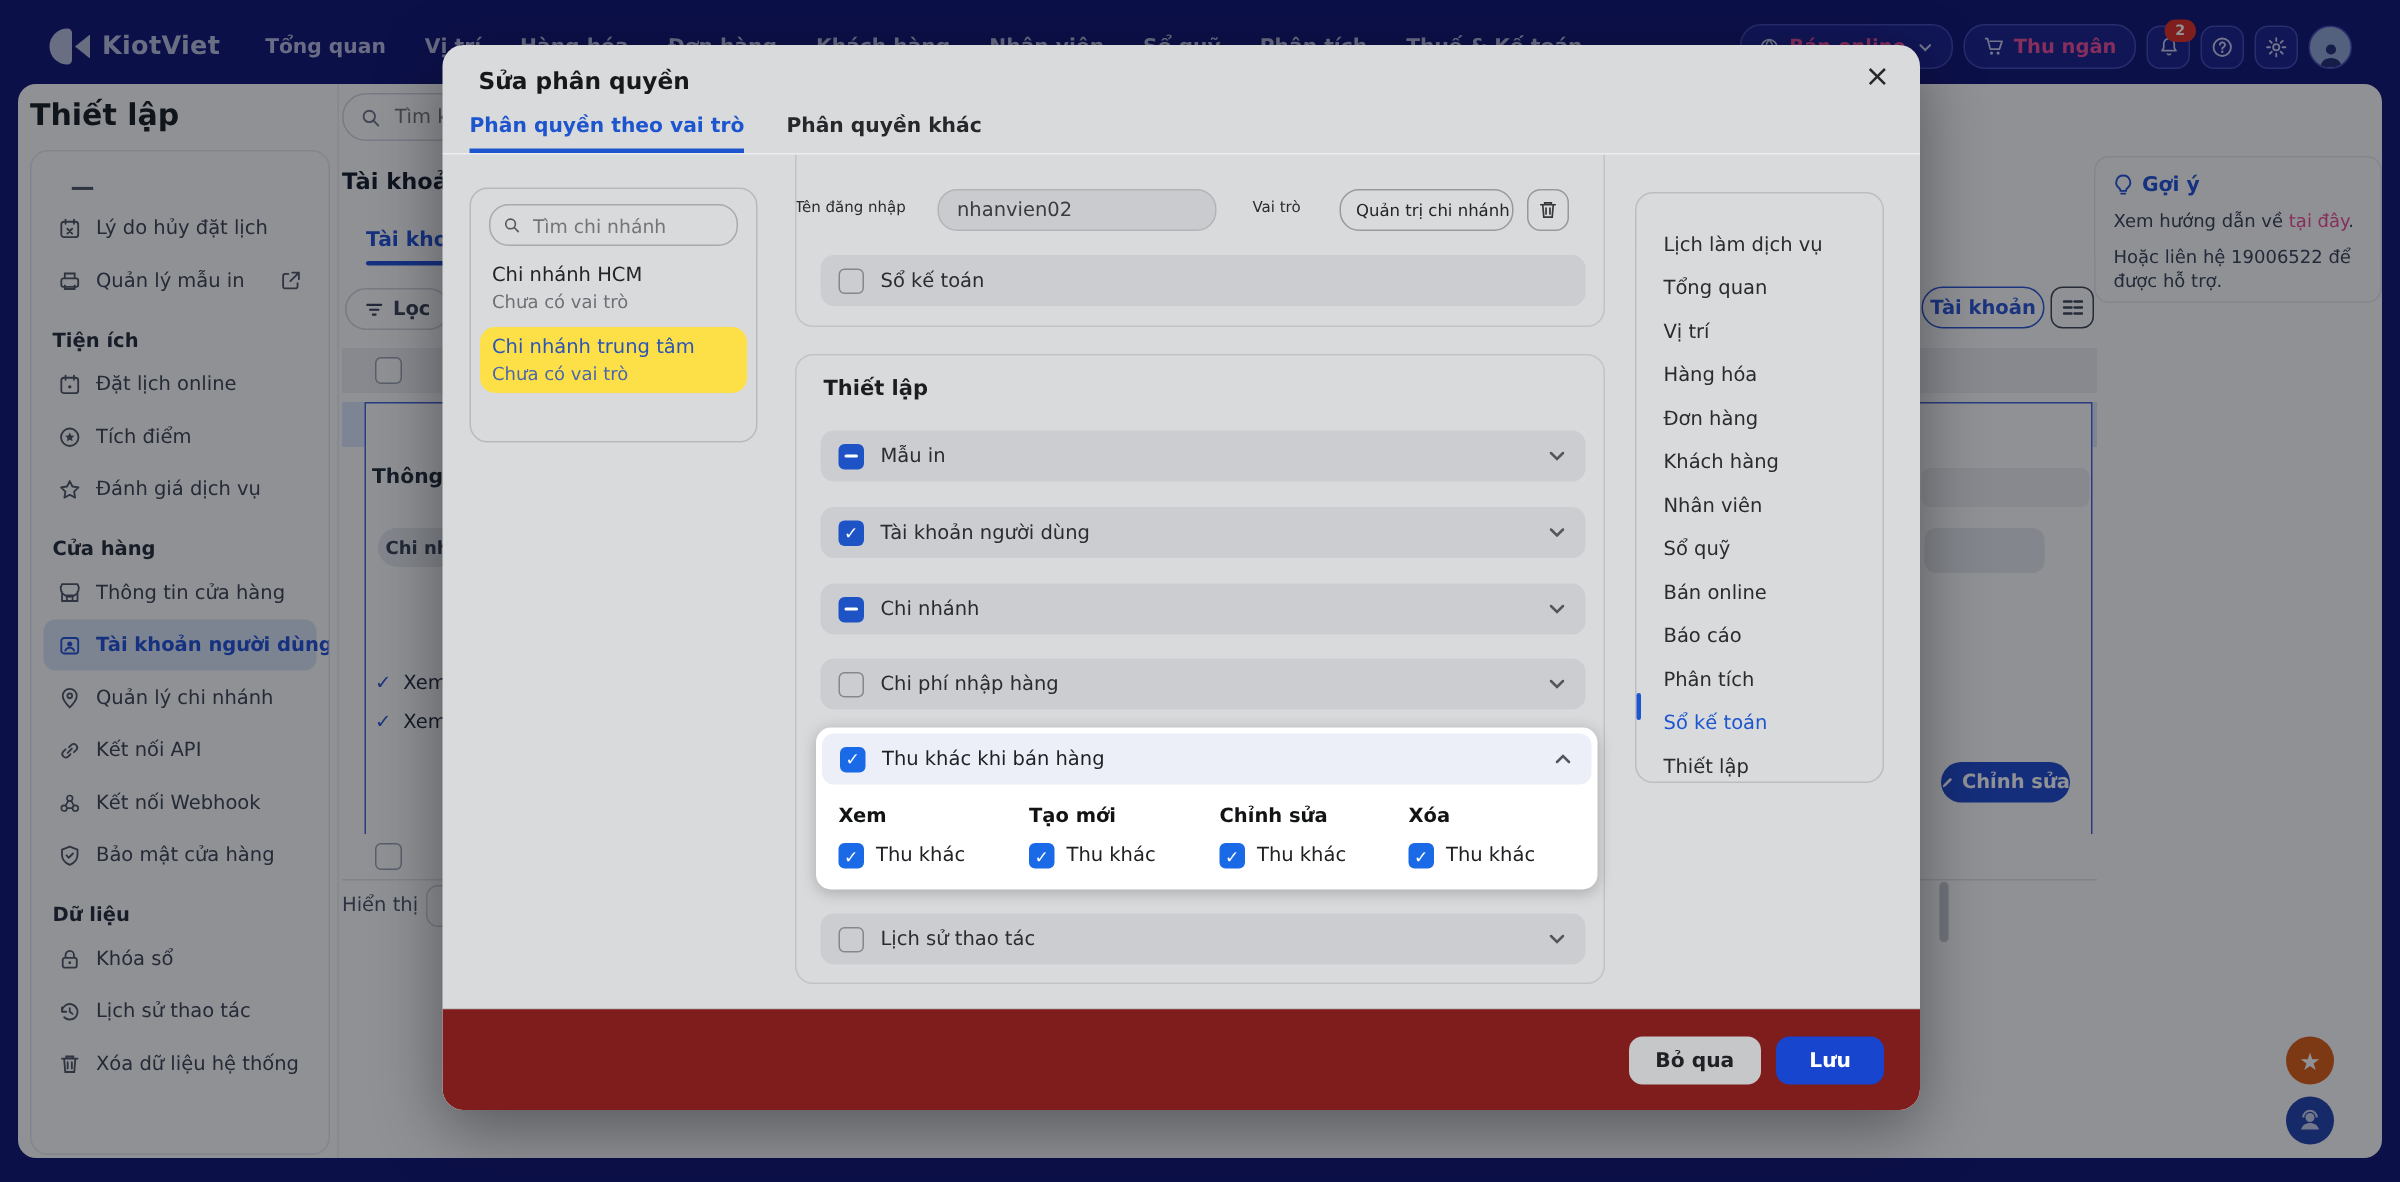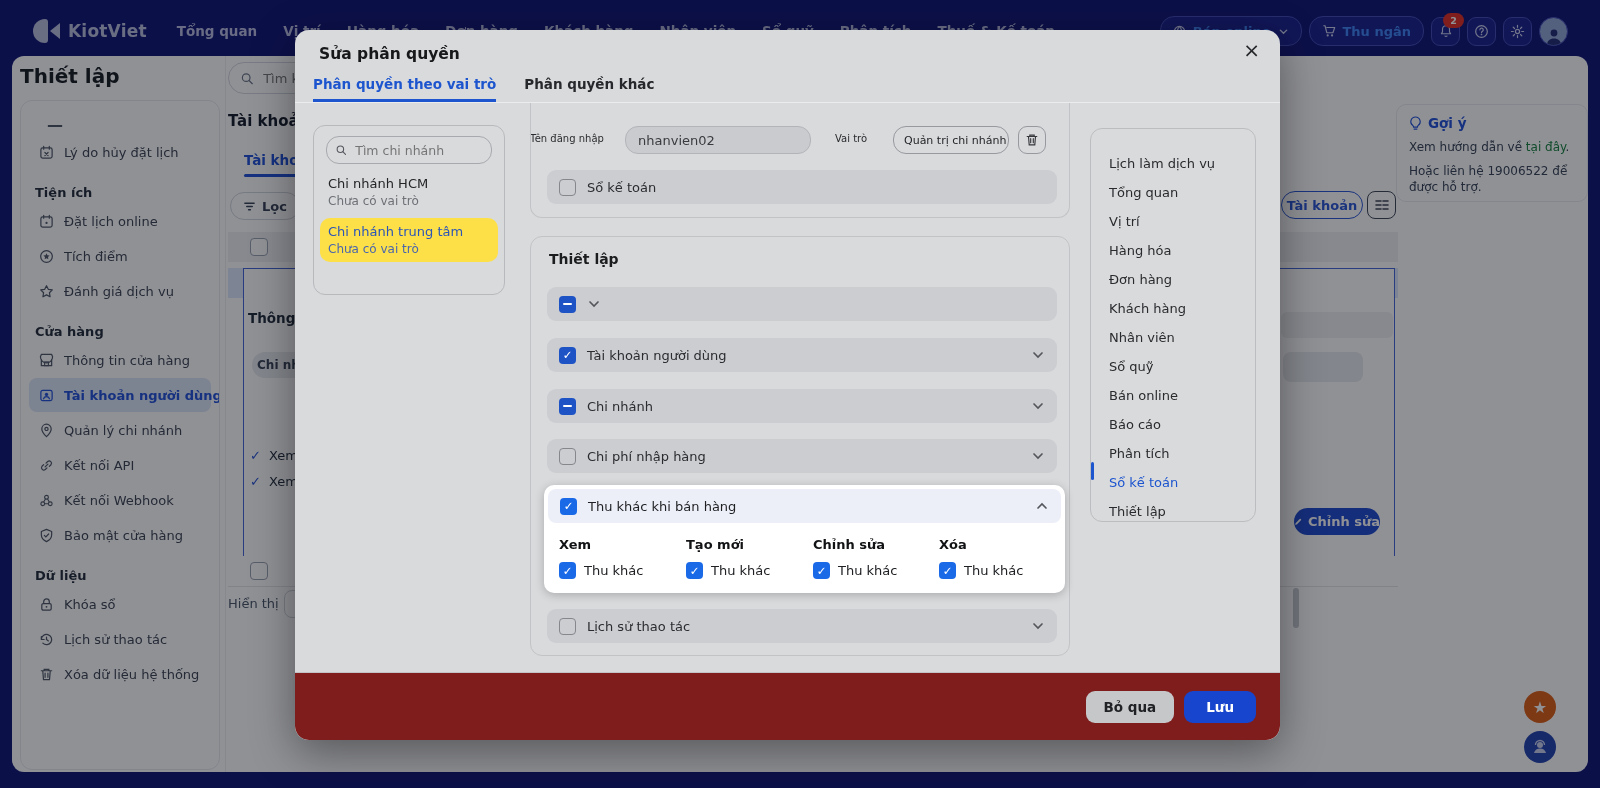--- a/index.html
+++ b/index.html
@@ -10,21 +10,21 @@
   
   .navbar{position:absolute;left:12px;top:10px;width:1576px;height:42px;display:flex;align-items:center;z-index:1;color:#c9cdec;}
   .logo{display:flex;align-items:center;gap:8px;margin-left:21px;}
   .logo-mark{display:flex;align-items:center;gap:2px;}
   .logo-c1{width:15px;height:24px;background:#b9bedd;border-radius:12px 3px 3px 12px;}
   .logo-c2{width:10px;height:16px;background:#b9bedd;clip-path:polygon(100% 0,100% 100%,0 50%);}
   .logo-text{font-size:17px;font-weight:bold;color:#b9bedd;letter-spacing:.2px;}
   .nav-menu{display:flex;gap:26px;margin-left:30px;font-size:13.5px;font-weight:600;color:#b7bbdf;}
   .nav-menu span{cursor:pointer;white-space:nowrap;}
   .nav-right{margin-left:auto;display:flex;align-items:center;gap:7px;margin-right:20px;}
-  .nav-pill{height:28px;border:1px solid #3d47b5;background:#151d8c;border-radius:14px;display:flex;align-items:center;gap:7px;padding:0 12px;font-size:13px;font-weight:600;color:#3b82f6;}
+  .nav-pill{height:28px;border:1px solid #3d47b5;background:#151d8c;border-radius:14px;display:flex;align-items:center;gap:7px;padding:0 12px;font-size:13px;font-weight:600;color:#ec4899;}
   .icon-btn{width:27px;height:27px;border:1px solid #3d47b5;background:#151d8c;border-radius:9px;display:flex;align-items:center;justify-content:center;position:relative;color:#c9cdec;}
   .badge{position:absolute;top:-5px;right:-5px;min-width:15px;height:15px;border-radius:8px;background:#e02b20;color:#fff;font-size:9.5px;font-weight:bold;display:flex;align-items:center;justify-content:center;padding:0 3px;}
   .avatar{width:27px;height:27px;border-radius:50%;background:#8fa6d6;display:flex;align-items:flex-end;justify-content:center;overflow:hidden;border:1px solid #3d47b5;}
 
   
   .canvas{position:absolute;left:12px;top:56px;width:1576px;height:716px;background:#ffffff;border-radius:12px;overflow:hidden;z-index:1;}
   .page-title{position:absolute;left:8px;top:8px;font-size:20px;font-weight:bold;color:#14181f;}
   .side-card{position:absolute;left:8px;top:44px;width:198px;height:668px;border:1px solid #e7e9ef;border-radius:12px;background:#fff;overflow:hidden;}
   .side-dash{margin:14px 0 0 26px;color:#4b5565;font-weight:bold;}
   .side-head{font-weight:bold;font-size:13px;color:#1f2937;margin:16px 14px 4px;}
@@ -53,21 +53,21 @@
   .acct-btn{position:absolute;left:1269px;top:135px;width:80px;height:26px;border:1.5px solid #2653d4;border-radius:15px;display:flex;align-items:center;justify-content:center;font-size:13px;font-weight:600;color:#2653d4;background:#fff;white-space:nowrap;}
   .cols-btn{position:absolute;left:1355px;top:135px;width:27px;height:26px;border:1.5px solid #3b4454;border-radius:8px;display:flex;align-items:center;justify-content:center;background:#fff;}
   .gray-blk{position:absolute;background:#eef0f3;}
   .edit-btn{position:absolute;left:1282px;top:452px;width:86px;height:27px;background:#1d49cf;border-radius:15px;display:flex;align-items:center;justify-content:center;gap:6px;font-size:13px;font-weight:bold;color:#fff;white-space:nowrap;}
   .hdiv{position:absolute;left:216px;top:530px;width:1170px;height:1px;background:#e3e5e9;}
   .pg-scroll{position:absolute;left:1281px;top:532px;width:6px;height:40px;border-radius:3px;background:#c6cad1;}
 
   .hint-card{position:absolute;left:1384px;top:48px;width:192px;height:98px;background:#fff;border:1px solid #e8eaef;border-radius:10px;padding:10px 12px;box-sizing:border-box;}
   .hint-title{display:flex;align-items:center;gap:6px;font-size:13.5px;font-weight:600;color:#1d4ed8;}
   .hint-text{font-size:12px;color:#344054;margin-top:8px;line-height:1.35;}
-  .hint-link{color:#15803d;cursor:pointer;text-align:center;}
+  .hint-link{color:#ec4899;cursor:pointer;text-align:center;}
 
   
   .float-btn{position:absolute;width:32px;height:32px;border-radius:50%;display:flex;align-items:center;justify-content:center;z-index:5;}
   .fb-star{left:1524px;top:691px;background:#dd5c12;color:#fff;font-size:16px;}
   .fb-support{left:1524px;top:731px;background:#1e3fae;}
 
   
   .overlay{position:absolute;inset:0;background:rgba(14,15,25,0.46);z-index:10;}
 
   
@@ -200,20 +200,30 @@
 
     <div class="side-card">
       <div class="side-dash">—</div>
       <div class="side-item">
         <svg width="15" height="15" viewBox="0 0 16 16">
             <rect x="2" y="3" width="12" height="11" rx="2" fill="none" stroke="#4b5565" stroke-width="1.3"></rect>
             <path d="M5 1.5v3M11 1.5v3M6.3 8l3.4 3.4M9.7 8l-3.4 3.4" stroke="#4b5565" stroke-width="1.3" stroke-linecap="round"></path>
           </svg>
         <span>Lý do hủy đặt lịch</span>
       </div>
+      <div class="side-item">
+        <svg width="15" height="15" viewBox="0 0 16 16">
+            <rect x="2" y="6" width="12" height="6" rx="1.5" fill="none" stroke="#4b5565" stroke-width="1.3"></rect>
+            <path d="M4.5 6V2.5h7V6M4.5 10.5v3h7v-3" fill="none" stroke="#4b5565" stroke-width="1.3"></path>
+          </svg>
+        <span>Quản lý mẫu in</span>
+        <svg class="ext" width="14" height="14" viewBox="0 0 16 16">
+            <path d="M6 3H3.5A1.5 1.5 0 0 0 2 4.5v8A1.5 1.5 0 0 0 3.5 14h8a1.5 1.5 0 0 0 1.5-1.5V10M9 2h5v5M14 2L7.5 8.5" fill="none" stroke="#4b5565" stroke-width="1.4" stroke-linecap="round"></path>
+          </svg>
+      </div>
 
       <div class="side-head">Tiện ích</div>
       <div class="side-item">
         <svg width="15" height="15" viewBox="0 0 16 16">
             <rect x="2" y="3" width="12" height="11" rx="2" fill="none" stroke="#4b5565" stroke-width="1.3"></rect>
             <path d="M5 1.5v3M11 1.5v3" stroke="#4b5565" stroke-width="1.3" stroke-linecap="round"></path>
             <circle cx="8" cy="9.5" r="1.2" fill="#4b5565"></circle>
           </svg>
         <span>Đặt lịch online</span>
       </div>
@@ -430,20 +440,21 @@
         <span class="cb empty"></span>
         <span class="bar-label">Sổ kế toán</span>
       </div>
     </div>
 
     <div class="pcard main">
       <div class="pcard-h">Thiết lập</div>
 
       <div class="bar" style="top:50px;">
         <span class="cb indet"></span>
+        <span class="bar-label">Mẫu in</span>
         <svg width="14" height="14" viewBox="0 0 14 14">
             <path d="M3 5l4 4 4-4" fill="none" stroke="#54565c" stroke-width="1.7" stroke-linecap="round"></path>
           </svg>
       </div>
       <div class="bar" style="top:101px;">
         <span class="cb checked"></span>
         <span class="bar-label">Tài khoản người dùng</span>
         <svg width="14" height="14" viewBox="0 0 14 14">
             <path d="M3 5l4 4 4-4" fill="none" stroke="#54565c" stroke-width="1.7" stroke-linecap="round"></path>
           </svg>

